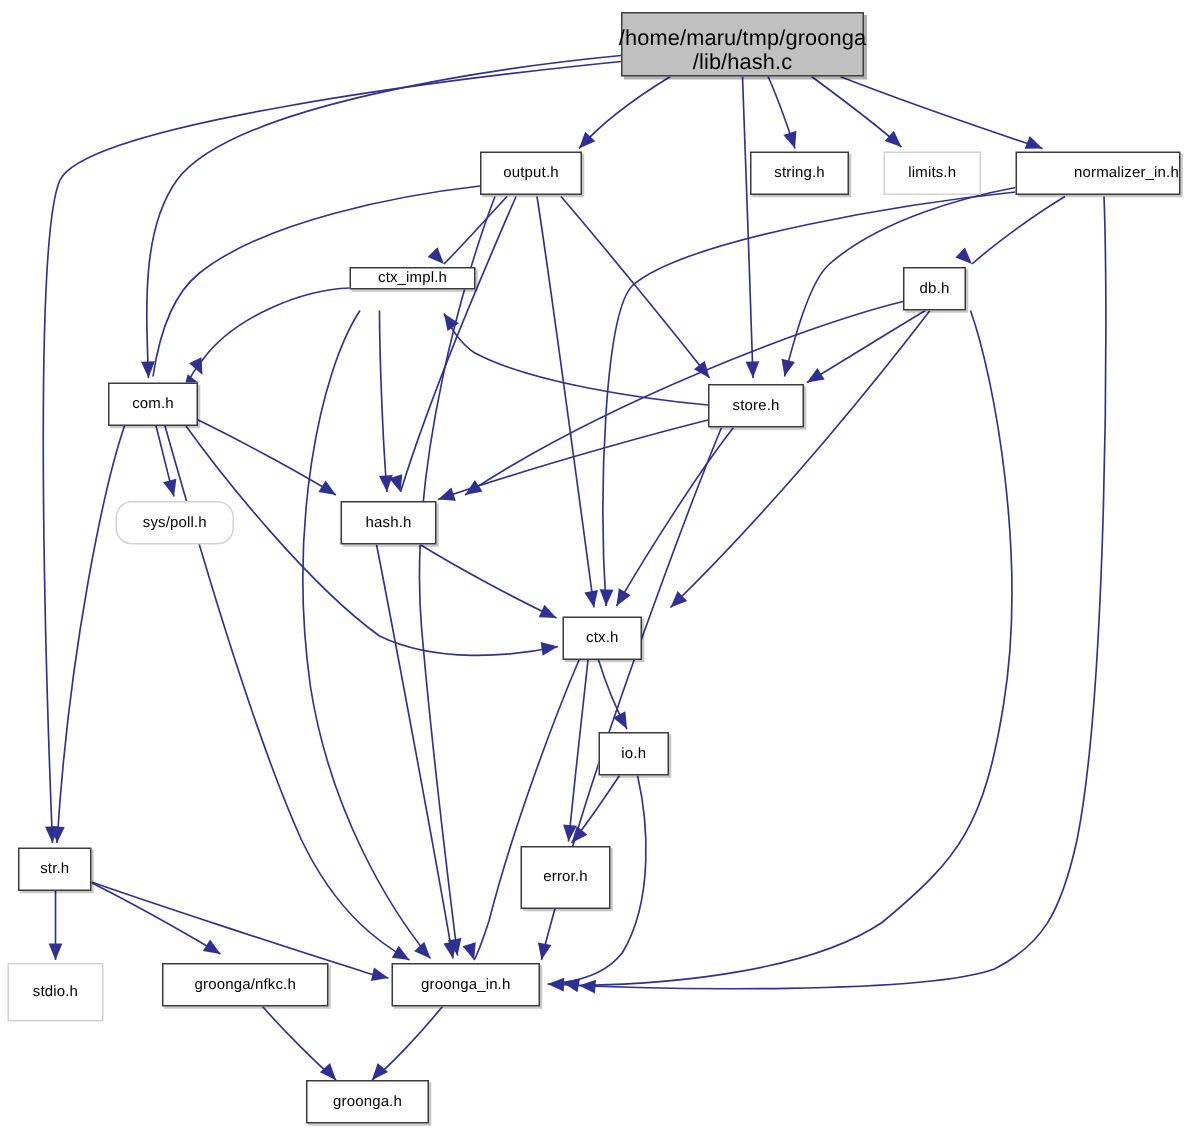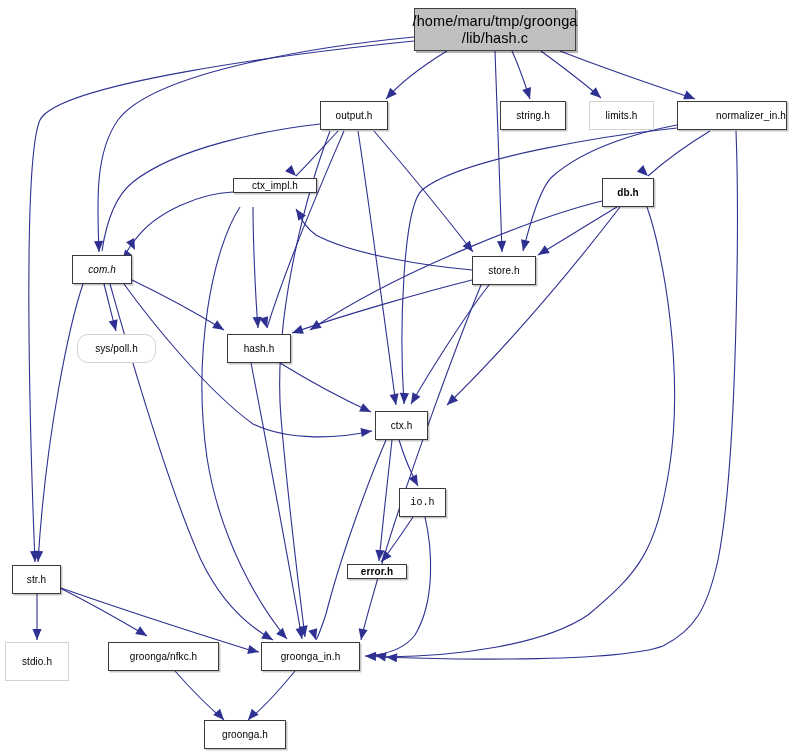--- a/index.html
+++ b/index.html
@@ -155,34 +155,34 @@
       <polygon class="arrow-head" points="0,0 -11,-4.6 -11,4.6" fill="#2e3191" transform="translate(379,561) rotate(95)"></polygon>
       <polygon class="arrow-head" points="0,0 -11,-4.6 -11,4.6" fill="#2e3191" transform="translate(381,562) rotate(130)"></polygon>
       <polygon class="arrow-head" points="0,0 -11,-4.6 -11,4.6" fill="#2e3191" transform="translate(375,655) rotate(190)"></polygon>
       <polygon class="arrow-head" points="0,0 -11,-4.6 -11,4.6" fill="#2e3191" transform="translate(37,640) rotate(90)"></polygon>
       <polygon class="arrow-head" points="0,0 -11,-4.6 -11,4.6" fill="#2e3191" transform="translate(147,636) rotate(32)"></polygon>
       <polygon class="arrow-head" points="0,0 -11,-4.6 -11,4.6" fill="#2e3191" transform="translate(259,652) rotate(13)"></polygon>
       <polygon class="arrow-head" points="0,0 -11,-4.6 -11,4.6" fill="#2e3191" transform="translate(224,720) rotate(48)"></polygon>
       <polygon class="arrow-head" points="0,0 -11,-4.6 -11,4.6" fill="#2e3191" transform="translate(248,720) rotate(131)"></polygon>
     </svg>
   <div id="node-layer">
-      <div class="node-box root" style="left: 414px; top: 8px; width: 162px; height: 43px;"><span>/home/maru/tmp/groonga
+      <div class="node-box root" style="left: 414px; top: 8px; width: 162px; height: 43px; align-items: flex-end;"><span>/home/maru/tmp/groonga
 /lib/hash.c</span></div>
       <div class="node-box solid" style="left: 320px; top: 101px; width: 68px; height: 29px;"><span>output.h</span></div>
       <div class="node-box solid" style="left: 500px; top: 101px; width: 66px; height: 29px;"><span>string.h</span></div>
       <div class="node-box faint" style="left: 589px; top: 101px; width: 65px; height: 29px;"><span>limits.h</span></div>
       <div class="node-box solid" style="left: 677px; top: 101px; width: 110px; height: 29px; padding-left: 38px;"><span>normalizer_in.h</span></div>
       <div class="node-box solid" style="left: 233px; top: 178px; width: 84px; height: 15px;"><span>ctx_impl.h</span></div>
-      <div class="node-box solid" style="left: 602px; top: 178px; width: 52px; height: 29px; font-weight: bold;"><span>db.h</span></div>
-      <div class="node-box solid" style="left: 72px; top: 255px; width: 60px; height: 29px; font-style: italic;"><span>com.h</span></div>
+      <div class="node-box solid" style="left: 602px; top: 178px; width: 42px; height: 29px;"><span>db.h</span></div>
+      <div class="node-box solid" style="left: 72px; top: 255px; width: 60px; height: 29px;"><span>com.h</span></div>
       <div class="node-box solid" style="left: 472px; top: 256px; width: 64px; height: 29px;"><span>store.h</span></div>
       <div class="node-box faint" style="left: 77px; top: 334px; width: 79px; height: 29px; border-radius: 11px;"><span>sys/poll.h</span></div>
       <div class="node-box solid" style="left: 227px; top: 334px; width: 64px; height: 29px;"><span>hash.h</span></div>
       <div class="node-box solid" style="left: 375px; top: 411px; width: 53px; height: 29px;"><span>ctx.h</span></div>
-      <div class="node-box solid" style="left: 399px; top: 488px; width: 47px; height: 29px; font-family: Liberation Mono, monospace;"><span>io.h</span></div>
+      <div class="node-box solid" style="left: 399px; top: 488px; width: 47px; height: 29px;"><span>io.h</span></div>
       <div class="node-box solid" style="left: 12px; top: 565px; width: 49px; height: 29px;"><span>str.h</span></div>
-      <div class="node-box solid" style="left: 347px; top: 564px; width: 60px; height: 15px; font-weight: bold;"><span>error.h</span></div>
+      <div class="node-box solid" style="left: 347px; top: 564px; width: 60px; height: 42px;"><span>error.h</span></div>
       <div class="node-box faint" style="left: 5px; top: 642px; width: 64px; height: 39px;"><span>stdio.h</span></div>
       <div class="node-box solid" style="left: 108px; top: 642px; width: 111px; height: 29px;"><span>groonga/nfkc.h</span></div>
       <div class="node-box solid" style="left: 261px; top: 642px; width: 99px; height: 29px;"><span>groonga_in.h</span></div>
       <div class="node-box solid" style="left: 194px; top: 720px; width: 82px; height: 29px; margin-left: 10px;"><span>groonga.h</span></div>
     </div>
 </div>
 
 </body></html>

